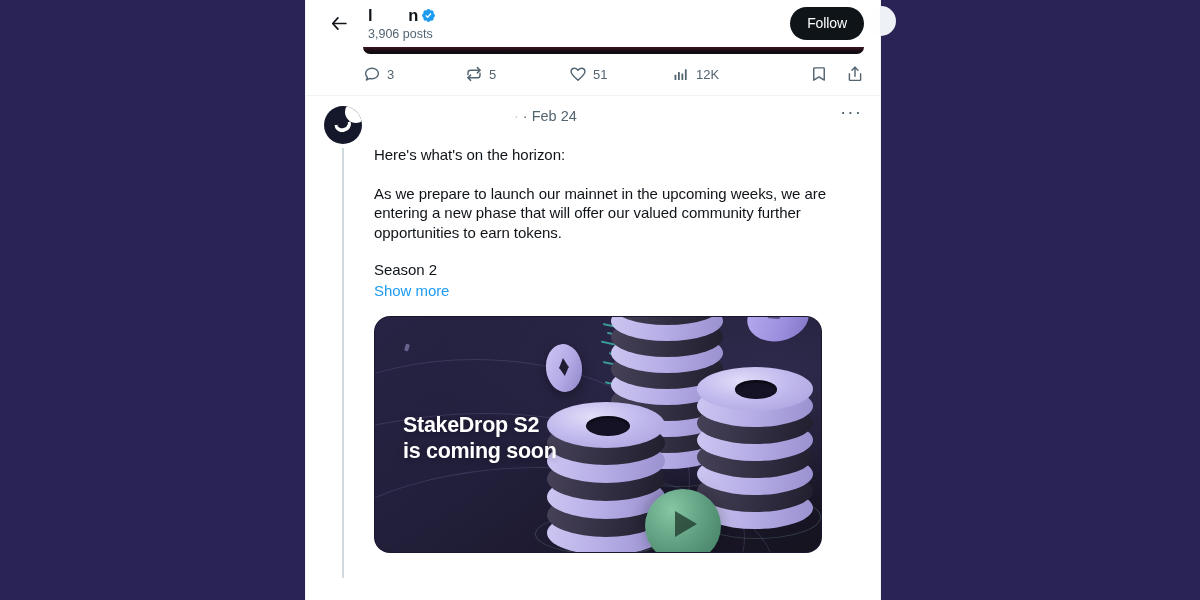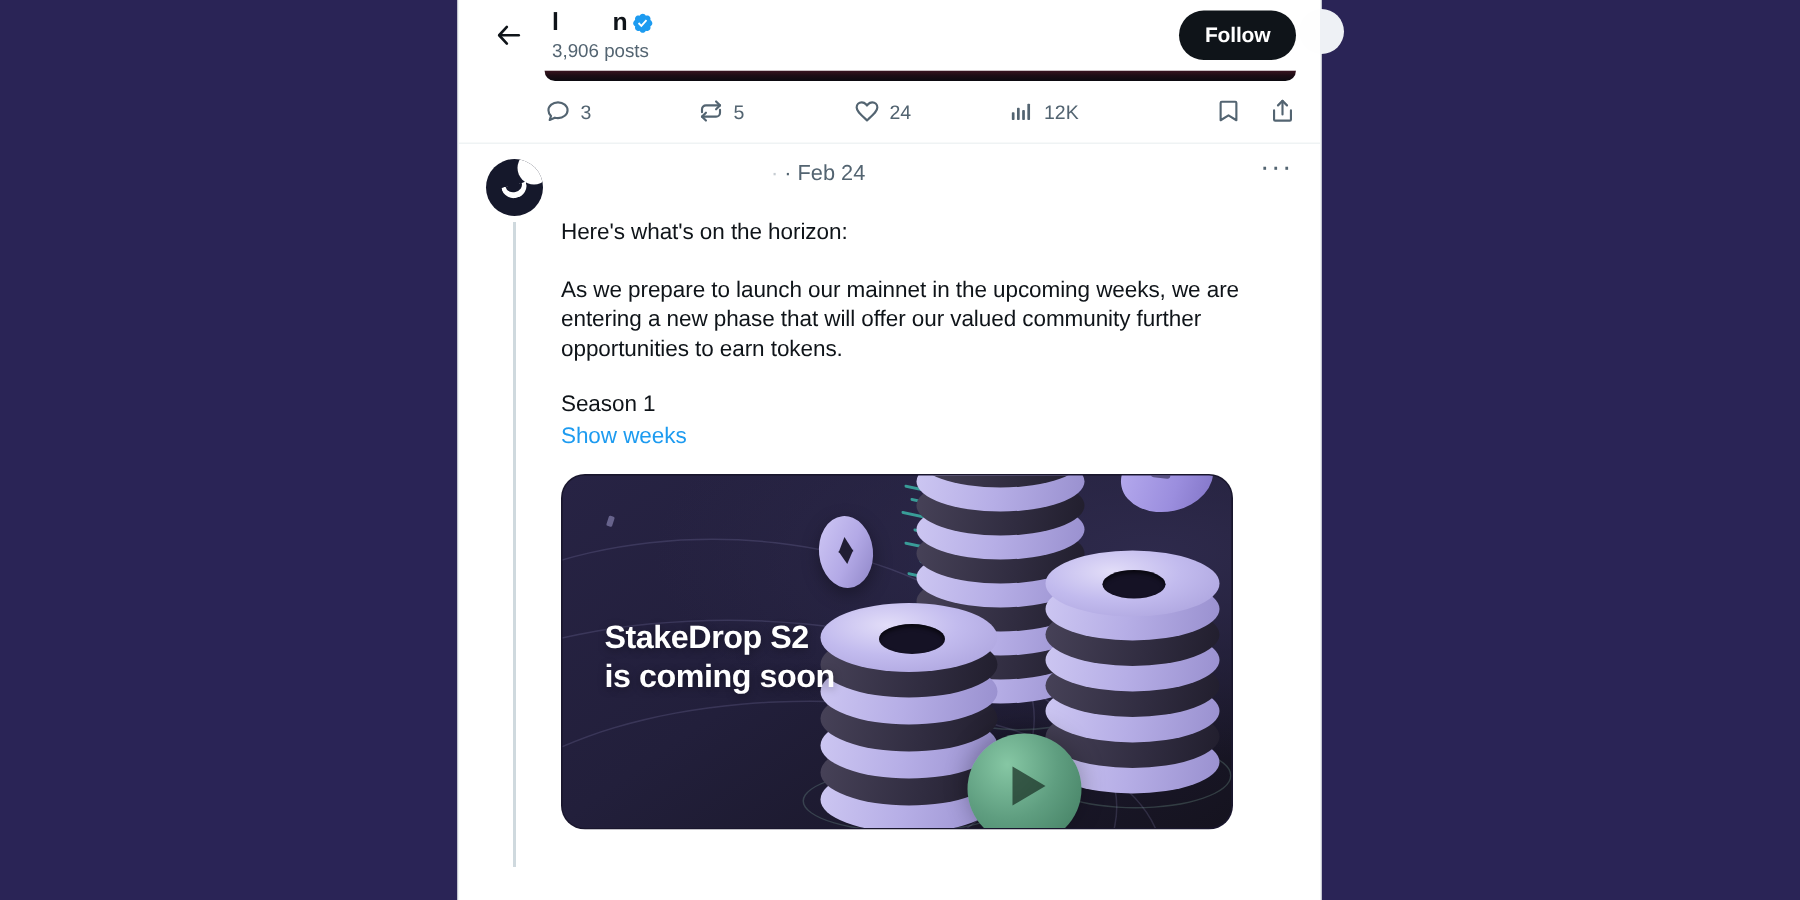--- a/index.html
+++ b/index.html
@@ -103,21 +103,21 @@
     color: #536471;
     margin-top: 1px;
     line-height: 15px;
   }
 
   .follow-btn {
     flex: 0 0 auto;
     background: #0f1419;
     color: #ffffff;
     font-size: 14px;
-    font-weight: 700;
+    font-weight: 400;
     border: none;
     border-radius: 999px;
     padding: 0 17px;
     height: 33px;
     line-height: 33px;
     cursor: pointer;
     font-family: "Liberation Sans", sans-serif;
     letter-spacing: -0.1px;
   }
 
@@ -534,21 +534,21 @@
           </span>
           <span class="action-count">5</span>
         </div>
 
         <div class="action a3">
           <span>
             <svg viewBox="0 0 24 24" fill="none" stroke="#536471" stroke-width="1.9" stroke-linecap="round" stroke-linejoin="round">
               <path d="M12 20.3l-1.4-1.27C5.6 14.5 2.8 11.96 2.8 8.85 2.8 6.3 4.8 4.3 7.35 4.3c1.44 0 2.82.67 3.72 1.73l.93 1.1.93-1.1c.9-1.06 2.28-1.73 3.72-1.73 2.55 0 4.55 2 4.55 4.55 0 3.11-2.8 5.65-7.8 10.2z"></path>
             </svg>
           </span>
-          <span class="action-count">24</span>
+          <span class="action-count">51</span>
         </div>
 
         <div class="action a4">
           <span>
             <svg viewBox="0 0 24 24" fill="#536471">
               <rect x="3.4" y="13" width="2.4" height="7" rx="0.7"></rect>
               <rect x="8" y="9.2" width="2.4" height="10.8" rx="0.7"></rect>
               <rect x="12.6" y="11.2" width="2.4" height="8.8" rx="0.7"></rect>
               <rect x="17.2" y="5.6" width="2.4" height="14.4" rx="0.7"></rect>
             </svg>
@@ -597,24 +597,24 @@
           <span class="meta-date">Feb 24</span>
           <span class="meta-spacer"></span>
           <span class="more-btn">···</span>
         </div>
 
 
         <div class="tweet-text para">Here's what's on the horizon:</div>
 
         <div class="tweet-text para">As we prepare to launch our mainnet in the upcoming weeks, we are entering a new phase that will offer our valued community further opportunities to earn tokens.</div>
 
-        <div class="tweet-text para tight">Season 1</div>
+        <div class="tweet-text para tight">Season 2</div>
 
         <div class="tweet-text">
-          <span class="showmore">Show weeks</span>
+          <span class="showmore">Show more</span>
         </div>
 
         <div class="media">
           <div class="media-bg"></div>
 
           <div class="orbit o1"></div>
           <div class="orbit o2"></div>
           <div class="orbit o3"></div>
 
           <div class="speck"></div>

